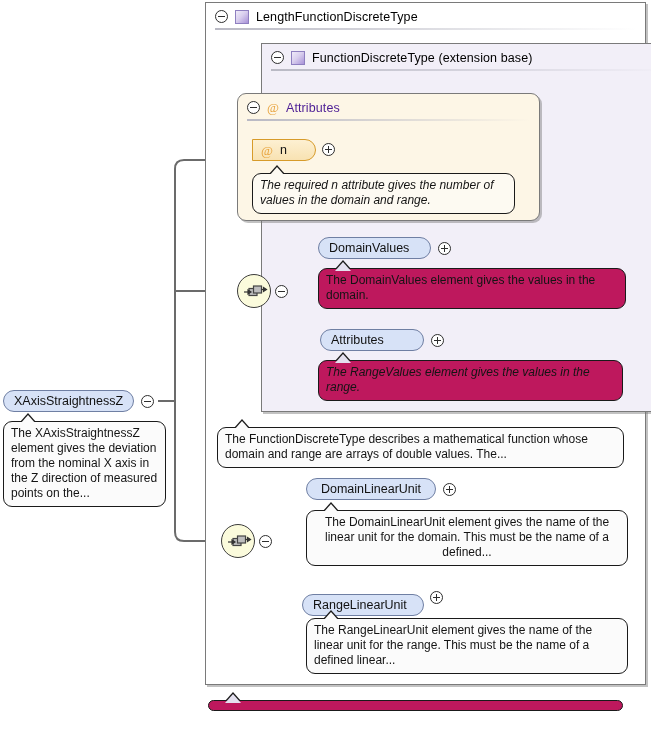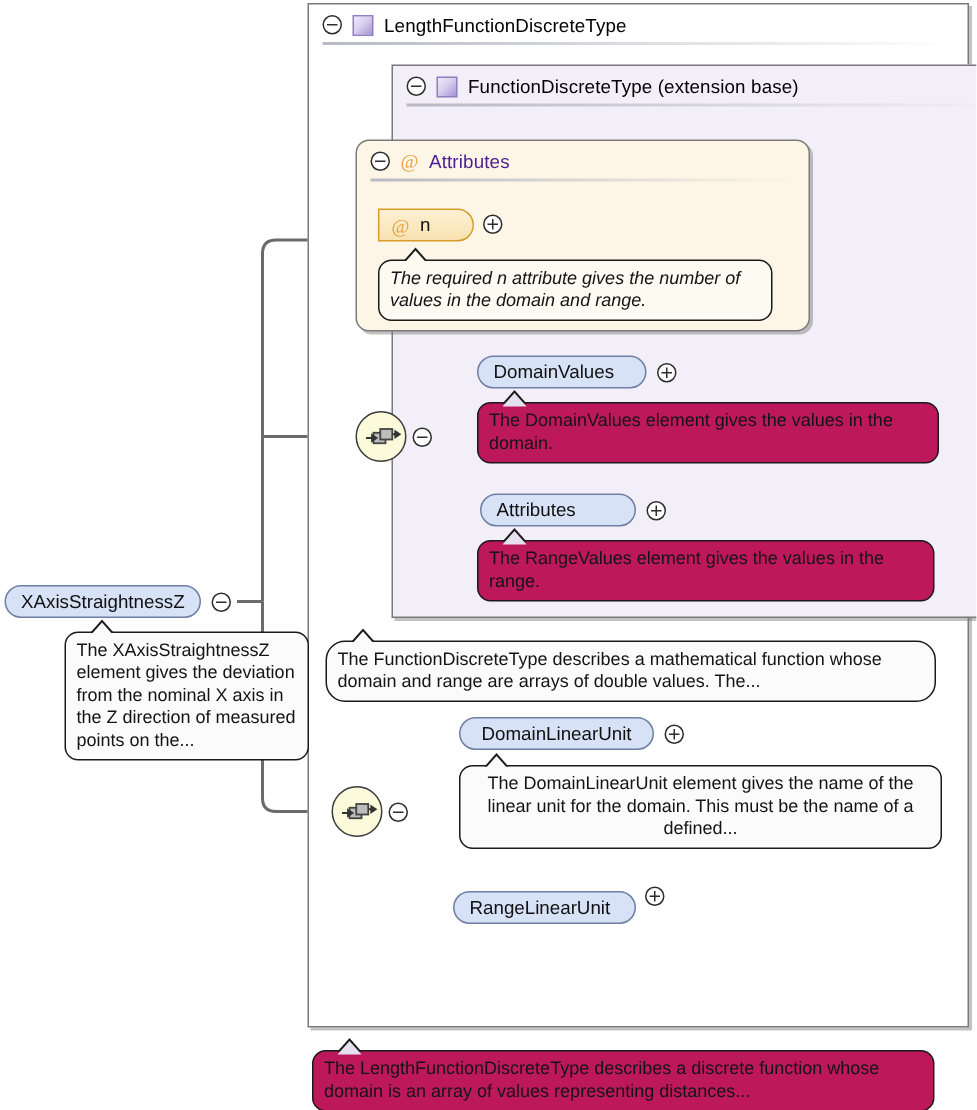--- a/index.html
+++ b/index.html
@@ -250,38 +250,38 @@
     <span class="tail" style="left:16px;"></span>
     <span class="tail-fill" style="left:16px;"></span>
     <span>The DomainValues element gives the values in the domain.</span>
   </div>
 
   <div class="node element" style="left:320px; top:329px; width:104px;">
     <span>Attributes</span>
   </div>
   <span class="toggle plus" style="position:absolute; left:431px; top:334px;"></span>
 
-  <div class="callout lilac" style="left:318px; top:360px; width:305px;">
+  <div class="callout lilac" style="left:318px; top:360px; width:305px;font-style:italic;">
     <span class="tail" style="left:16px;"></span>
     <span class="tail-fill" style="left:16px;"></span>
     <span>The RangeValues element gives the values in the range.</span>
   </div>
 
   <div class="node element" style="left:3px; top:390px; width:131px;">
     <span>XAxisStraightnessZ</span>
   </div>
   <span class="toggle" style="position:absolute; left:141px; top:395px;"></span>
 
-  <div class="callout white" style="left:3px; top:421px; width:163px;margin-left:40px;">
+  <div class="callout white" style="left:3px; top:421px; width:163px;">
     <span class="tail" style="left:16px;"></span>
     <span class="tail-fill" style="left:16px;"></span>
     <span>The XAxisStraightnessZ element gives the deviation from the nominal X axis in the Z direction of measured points on the...</span>
   </div>
 
-  <div class="callout white" style="left:217px; top:427px; width:407px;border-radius:13px;">
+  <div class="callout white" style="left:217px; top:427px; width:407px;">
     <span class="tail" style="left:16px;"></span>
     <span class="tail-fill" style="left:16px;"></span>
     <span>The FunctionDiscreteType describes a mathematical function whose domain and range are arrays of double values. The...</span>
   </div>
 
   <div class="seq" style="left:221px; top:524px;">
     <svg width="34" height="34" viewBox="0 0 34 34" xmlns="http://www.w3.org/2000/svg">
       <g stroke="#444" stroke-width="1.2" fill="#bdbdbd">
         <rect x="11" y="13.5" width="8" height="7"></rect>
         <rect x="15.5" y="11" width="8" height="7"></rect>
@@ -305,20 +305,24 @@
     <span class="tail" style="left:16px;"></span>
     <span class="tail-fill" style="left:16px;"></span>
     <span>The DomainLinearUnit element gives the name of the linear unit for the domain. This must be the name of a defined...</span>
   </div>
 
   <div class="node element" style="left:302px; top:594px; width:122px;">
     <span>RangeLinearUnit</span>
   </div>
   <span class="toggle plus" style="position:absolute; left:430px; top:591px;"></span>
 
+  <div class="callout white" style="left:306px; top:618px; width:322px;">
+    <span class="tail" style="left:16px;"></span>
+    <span class="tail-fill" style="left:16px;"></span>
+    <span>The RangeLinearUnit element gives the name of the linear unit for the range. This must be the name of a defined linear...</span>
+  </div>
 
   <div class="callout lilac" style="left:208px; top:700px; width:415px;">
     <span class="tail" style="left:16px;"></span>
     <span class="tail-fill" style="left:16px;"></span>
-    <span>The LengthFunctionDiscreteType describes a discrete function whose domain is an array of values representing distances...</span>
   </div>
 
 </div>
 
 </body></html>

